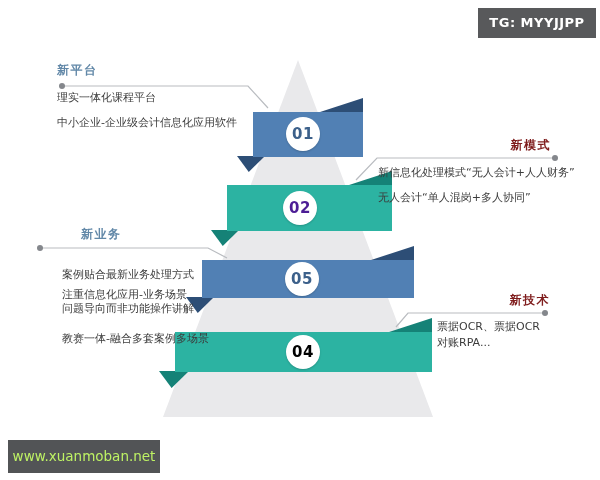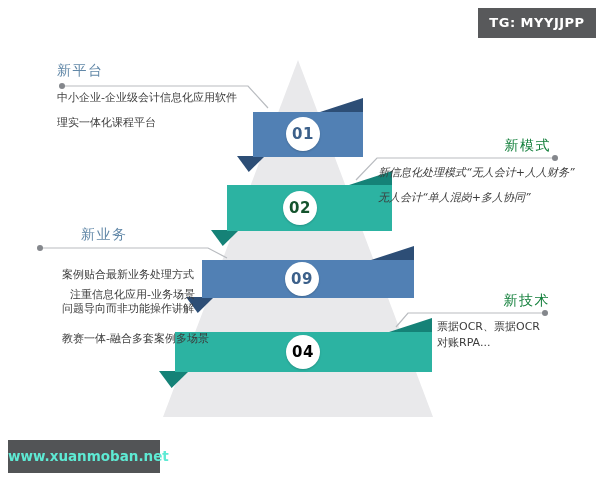--- a/index.html
+++ b/index.html
@@ -7,47 +7,47 @@
     position:relative; width:600px; height:480px; background:#ffffff;
     overflow:hidden; font-family:"DejaVu Sans", sans-serif;
   }
   .badge {
     position:absolute; left:478px; top:8px; width:118px; height:30px;
     background:#58595b; color:#ffffff; font-size:13px; font-weight:bold;
     line-height:30px; text-align:center; letter-spacing:0.5px;
   }
   .watermark {
     position:absolute; left:8px; top:440px; width:152px; height:33px;
-    background:#525456; color:#5eead4; font-size:13.5px; font-weight:bold;
+    background:#525456; color:#bef264; font-size:13.5px; font-weight:normal;
     line-height:33px; text-align:center;
   }
   .pyramid {
     position:absolute; left:163px; top:60px; width:270px; height:357px;
     background:#e9e9eb; clip-path:polygon(50% 0, 100% 100%, 0 100%);
   }
   .connectors { position:absolute; left:0; top:0; }
   .fold, .band, .num-circle { position:absolute; }
   .num-circle {
     width:34px; height:34px; border-radius:50%; background:#ffffff;
     display:flex; align-items:center; justify-content:center;
     box-shadow:0 1px 2px rgba(0,0,0,0.18);
   }
   .num { font-weight:bold; font-size:15px; letter-spacing:0.5px; }
   .heading {
-    position:absolute; font-size:14px; font-weight:normal; letter-spacing:1.5px;
+    position:absolute; font-size:12px; font-weight:bold; letter-spacing:1.5px;
   }
   .h-blue { color:#6288a8; }
-  .h-teal { color:#15803d; }
+  .h-teal { color:#7f1d1d; }
   .body-text {
     position:absolute; font-size:11px; color:#3c3c3c; line-height:15px;
   }
   .body-text p { margin:0 0 10px 0; }
   .bt-business { line-height:14px; }
   .bt-business p { margin:16px 0 6px 0; }
-  .bt-business p.tight { margin:0 0 0 8px; }
+  .bt-business p.tight { margin:0 0 0 0; }
   .bt-business p.mid { margin:0 0 5px 0; }
   .bt-tech { line-height:16px; }
   .bt-tech p { margin:0; }
   .align-right { text-align:right; }
 </style>
 </head>
 <body>
 
 <div class="canvas">
 
@@ -77,50 +77,50 @@
     <div class="num-circle" style="left:286px; top:117px;">
       <span class="num" style="color:#3c608a;">01</span>
     </div>
   </div>
 
   <div>
     <div class="fold" style="left:346px; top:171px; width:46px; height:15px; background:#158277; clip-path:polygon(0 100%, 100% 0, 100% 100%);"></div>
     <div class="fold" style="left:211px; top:230px; width:28px; height:16px; background:#158277; clip-path:polygon(0 0, 100% 0, 42% 100%);"></div>
     <div class="band" style="left:227px; top:185px; width:165px; height:46px; background:#2cb3a2;"></div>
     <div class="num-circle" style="left:283px; top:191px;">
-      <span class="num" style="color:#14532d;">02</span>
+      <span class="num" style="color:#4c1d95;">02</span>
     </div>
   </div>
 
   <div>
     <div class="fold" style="left:368px; top:246px; width:46px; height:15px; background:#2d4e76; clip-path:polygon(0 100%, 100% 0, 100% 100%);"></div>
     <div class="fold" style="left:186px; top:297px; width:28px; height:16px; background:#2d4e76; clip-path:polygon(0 0, 100% 0, 42% 100%);"></div>
     <div class="band" style="left:202px; top:260px; width:212px; height:38px; background:#5180b4;"></div>
     <div class="num-circle" style="left:285px; top:262px;">
-      <span class="num" style="color:#3c608a;">09</span>
+      <span class="num" style="color:#3c608a;">05</span>
     </div>
   </div>
 
   <div>
     <div class="fold" style="left:386px; top:318px; width:46px; height:15px; background:#158277; clip-path:polygon(0 100%, 100% 0, 100% 100%);"></div>
     <div class="fold" style="left:159px; top:371px; width:30px; height:17px; background:#158277; clip-path:polygon(0 0, 100% 0, 42% 100%);"></div>
     <div class="band" style="left:175px; top:332px; width:257px; height:40px; background:#2cb3a2;"></div>
     <div class="num-circle" style="left:286px; top:335px;">
       <span class="num" style="color:#000000;">04</span>
     </div>
   </div>
 
   <div class="heading h-blue" style="left:57px; top:62px;">新平台</div>
   <div class="body-text" style="left:57px; top:90px;">
+    <p>理实一体化课程平台</p>
     <p>中小企业-企业级会计信息化应用软件</p>
-    <p>理实一体化课程平台</p>
   </div>
 
   <div class="heading h-teal align-right" style="right:49px; top:137px;">新模式</div>
-  <div class="body-text" style="left:378px; top:165px;font-style:italic;">
+  <div class="body-text" style="left:378px; top:165px;">
     <p>新信息化处理模式“无人会计+人人财务”</p>
     <p>无人会计“单人混岗+多人协同”</p>
   </div>
 
   <div class="heading h-blue" style="left:57px; top:226px;margin-left:24px;">新业务</div>
   <div class="body-text bt-business" style="left:62px; top:252px;">
     <p>案例贴合最新业务处理方式</p>
     <p class="tight">注重信息化应用-业务场景</p>
     <p class="mid">问题导向而非功能操作讲解</p>
     <p>教赛一体-融合多套案例多场景</p>

